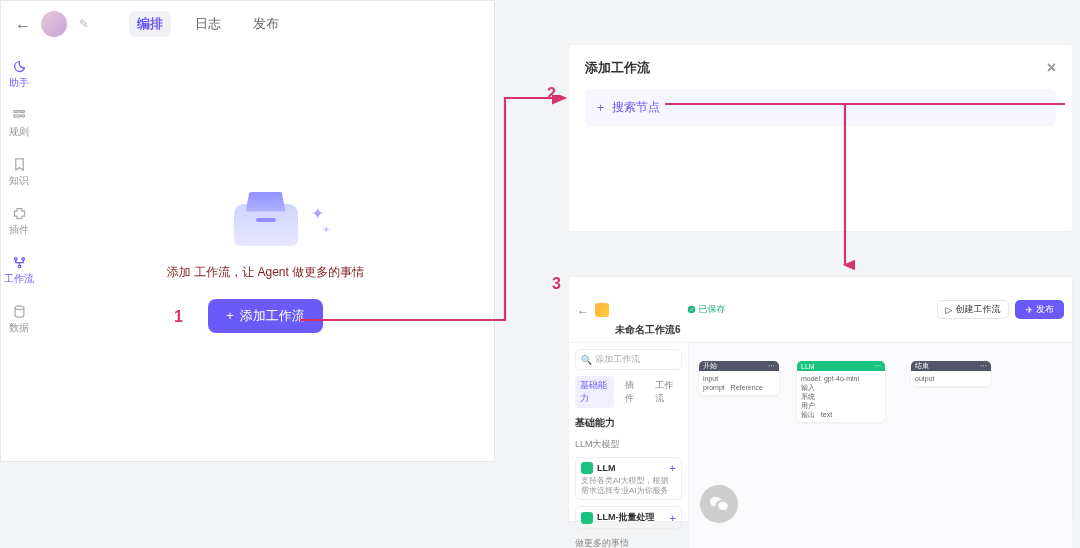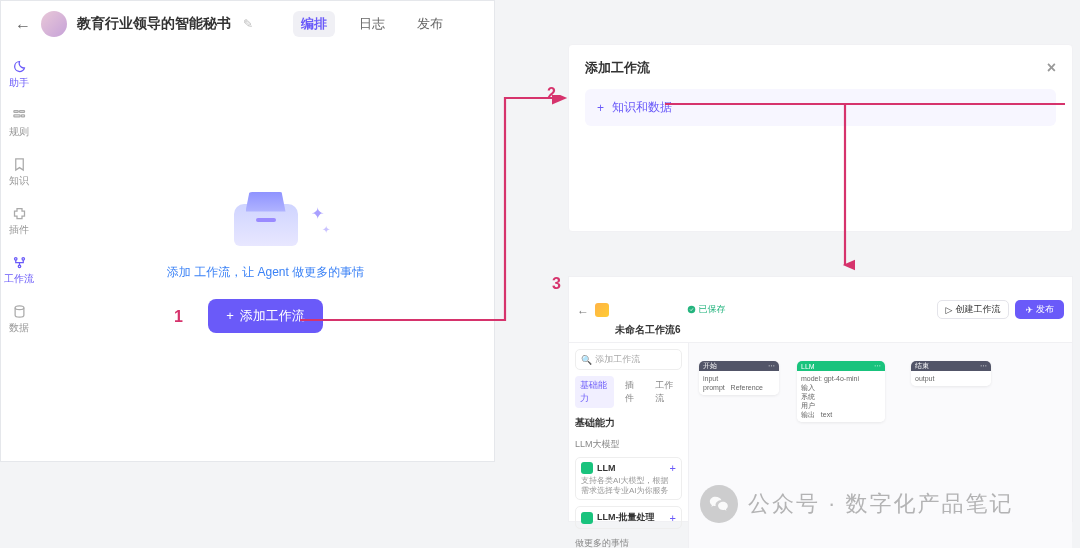--- a/index.html
+++ b/index.html
@@ -79,21 +79,21 @@
     clip-path: polygon(0 100%, 10% 0, 90% 0, 100% 100%);
   }
   .tray::after{
     content:"";
     position:absolute; top:14px; left:22px; width:20px; height:4px;
     background:#9a8aff; border-radius:2px;
   }
   .spark { position:absolute; right:-14px; top:28px; color:#a9a0ff; font-size:16px; }
   .spark.small{ right:-20px; top:48px; font-size:10px; color:#c9c2ff; }
 
-  .empty-text { color: #3b82f6; font-size: 12px; }
+  .empty-text { color: #7f1d1d; font-size: 12px; }
   .primary-btn {
     background: #6a5af9; color: #fff;
     padding: 8px 18px; border-radius: 8px; font-size: 13px;
     display: inline-flex; align-items: center; gap: 6px;
     cursor: pointer;
   }
 
   
   .dialog {
     position: absolute;
@@ -201,21 +201,20 @@
   }
   .wm-svg{ width:22px;height:22px;fill:rgba(255,255,255,.9);}
 </style>
 </head>
 <body>
 
 <div class="app-left">
   <div class="header">
     <span class="back-arrow">←</span>
     <div class="avatar"></div>
-    <span class="title">教育行业领导的智能秘书</span>
     <span class="pencil">✎</span>
     <div class="tabs">
       <div class="tab active">编排</div>
       <div class="tab">日志</div>
       <div class="tab">发布</div>
     </div>
   </div>
   <div class="body-wrap">
     <div class="sidebar">
       <div class="side-item active">
@@ -289,21 +288,21 @@
   </div>
 </div>
 
 <div class="dialog">
   <div class="dialog-title">
     <span>添加工作流</span>
     <span class="dialog-close">×</span>
   </div>
   <div class="create-row">
     <span>+</span>
-    <span>知识和数据</span>
+    <span>搜索节点</span>
   </div>
 </div>
 
 <div class="editor">
   <div class="editor-header">
     <span class="sq-back">←</span>
     <span class="wf-badge"></span>
     <span class="wf-name">未命名工作流6</span>
     <span class="saved">
       <svg width="9" height="9" viewBox="0 0 24 24" fill="#24b47e">
@@ -404,14 +403,13 @@
     </defs>
   <line x1="10" y1="0" x2="10" y2="160" stroke="#d6336c" stroke-width="2.2" marker-end="url(#ah2)"></line>
 </svg>
 
 <div class="watermark">
   <span class="wm-ico">
     <svg class="wm-svg" viewBox="0 0 24 24">
         <path d="M8 4C4.7 4 2 6.3 2 9.2c0 1.6.9 3 2.3 4l-.6 1.9 2.2-1.1c.7.2 1.4.3 2.1.3h.4c-.1-.4-.2-.9-.2-1.3 0-2.9 2.8-5.2 6.2-5.2h.3C13.9 5.4 11.2 4 8 4zm8.4 5.5c-3 0-5.4 2-5.4 4.5 0 2.5 2.4 4.5 5.4 4.5.6 0 1.2-.1 1.8-.2l1.9 1-.5-1.7c1.2-.8 2-2.1 2-3.5 0-2.5-2.4-4.5-5.2-4.5z"></path>
       </svg>
   </span>
-  <span>公众号 · 数字化产品笔记</span>
 </div>
 
 </body></html>

